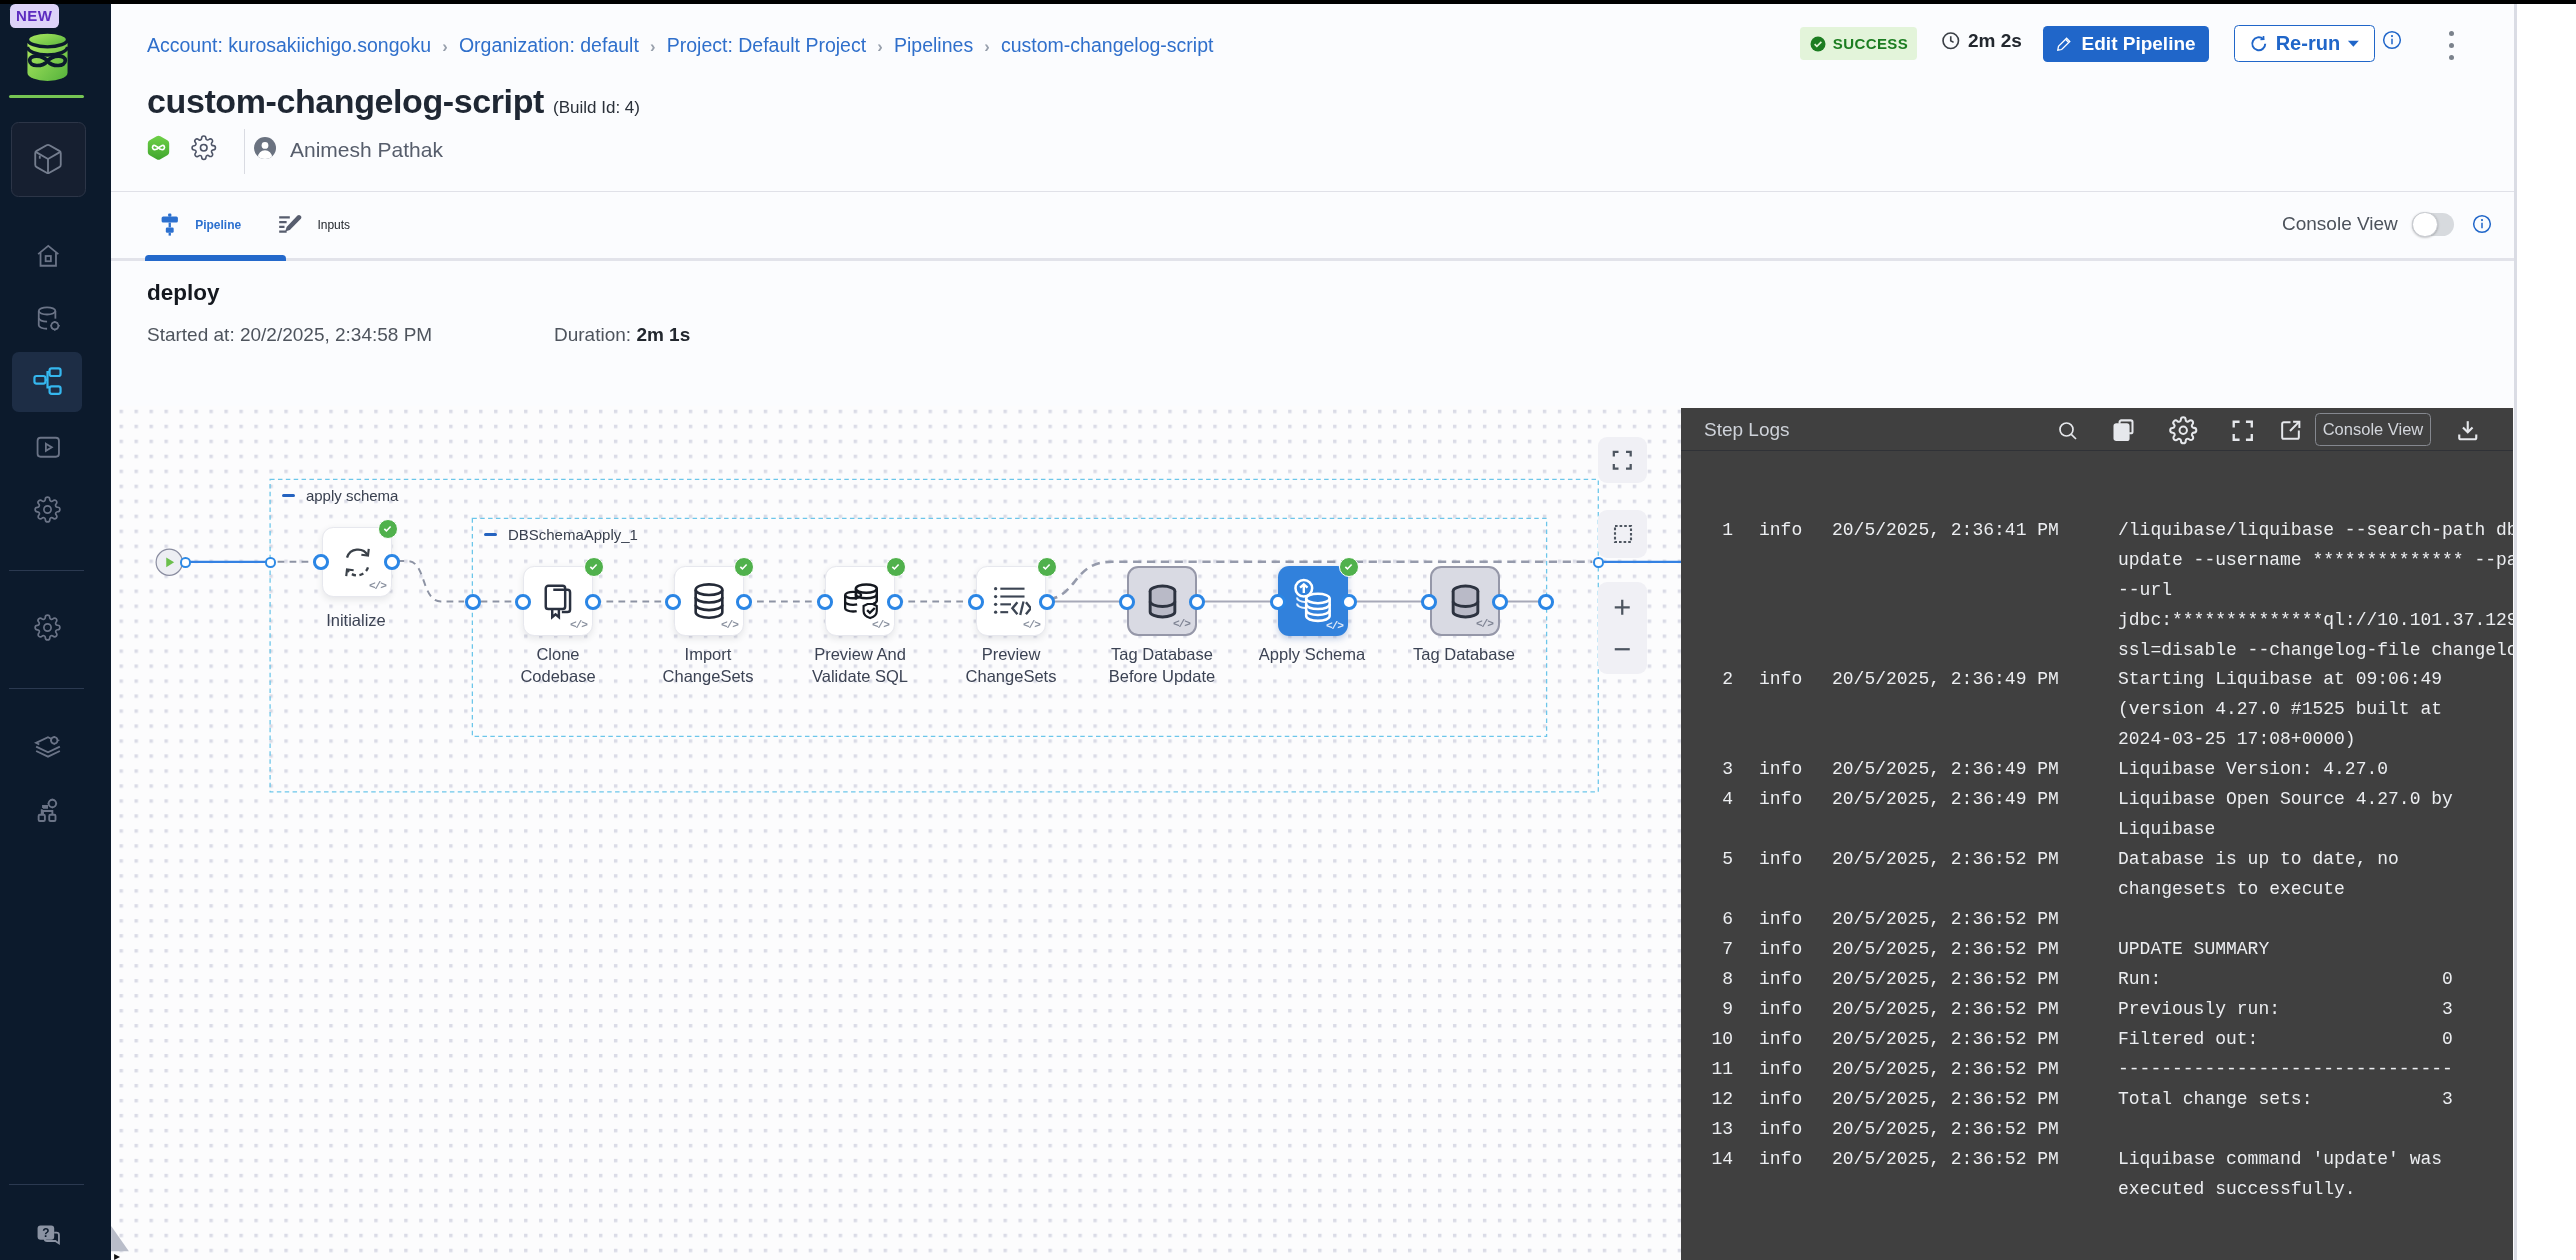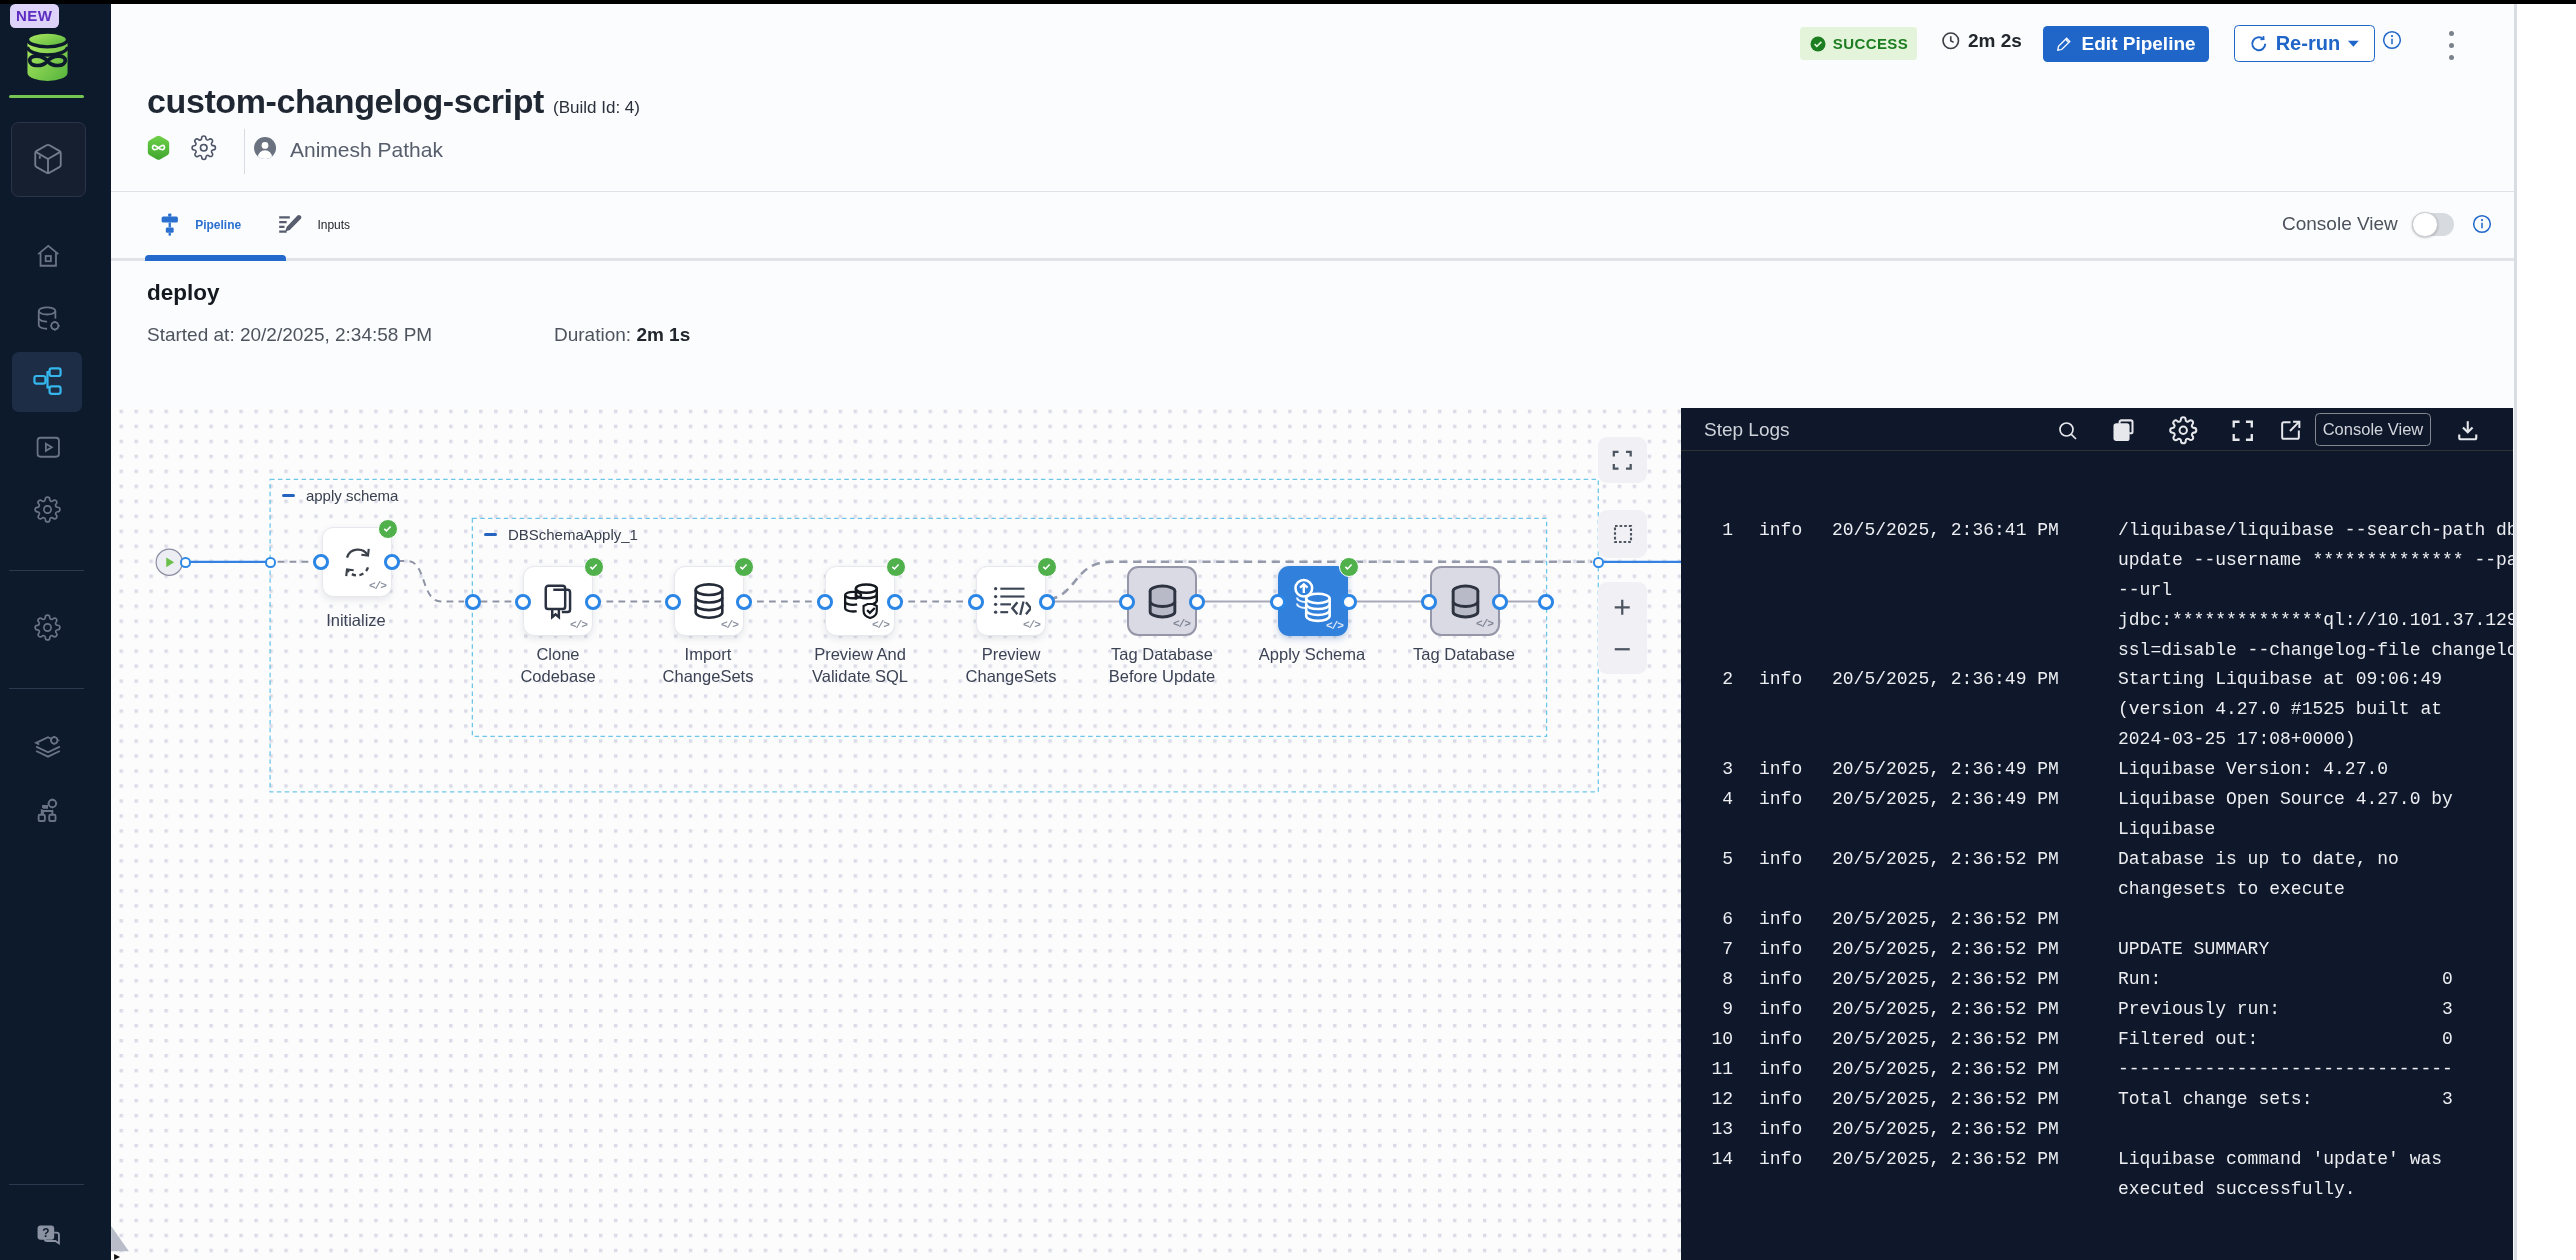--- a/index.html
+++ b/index.html
@@ -48,21 +48,21 @@
 .node.gray{background:#d9dae3;border:2.2px solid #9597a8;box-shadow:none;}
 .node.blue{background:#3181dc;border:none;box-shadow:0 2.2px 6px rgba(30,80,160,.25);}
 .codeglyph{position:absolute;right:5.2px;bottom:4.5px;font-size:11.2px;font-weight:700;color:#99a0ad;font-family:"Liberation Mono",monospace;letter-spacing:-1.1px;}
 .nlabel{position:absolute;font-size:16.5px;color:#3c4354;text-align:center;line-height:22px;}
 .port{position:absolute;width:15.7px;height:15.7px;border-radius:50%;background:#fff;border:3.4px solid #2b86e5;}
 .sport{position:absolute;width:10.5px;height:10.5px;border-radius:50%;background:#fff;border:2.6px solid #2e8ae6;}
 .check{position:absolute;width:20px;height:20px;border-radius:50%;background:#50b14c;border:1.5px solid #fff;display:flex;align-items:center;justify-content:center;}
 .grouplabel{position:absolute;font-size:15px;color:#39404f;display:flex;align-items:center;gap:11.2px;}
 .grouplabel .dash{width:12.7px;height:3px;background:#2563c0;border-radius:1.5px;}
 .ctlbtn{position:absolute;left:1487px;width:49px;background:#f0f0f5;border-radius:9px;display:flex;flex-direction:column;align-items:center;justify-content:center;color:#4d5560;}
-#logpanel{left:1681px;top:408px;width:832px;height:853px;background:#0f172a;}
+#logpanel{left:1681px;top:408px;width:832px;height:853px;background:#404040;}
 #loghead{position:absolute;left:0;top:0;width:100%;height:43px;border-bottom:0.7px solid #303237;display:flex;align-items:center;}
 #logtitle{position:absolute;left:23px;top:10.5px;font-size:19px;color:#ced2d9;}
 #consolechip{position:absolute;left:634px;top:5.2px;width:116px;height:33px;border:1.5px solid #85888f;border-radius:4.5px;color:#d2d5db;font-size:16.5px;display:flex;align-items:center;justify-content:center;}
 .lognum{position:absolute;width:52px;text-align:right;font-family:"Liberation Mono",monospace;font-size:18px;color:#eceef1;}
 .loginfo{position:absolute;left:78px;font-family:"Liberation Mono",monospace;font-size:18px;color:#eceef1;}
 .logts{position:absolute;left:151px;font-family:"Liberation Mono",monospace;font-size:18px;color:#eceef1;}
 .logmsg{position:absolute;left:437px;font-family:"Liberation Mono",monospace;font-size:18px;color:#eceef1;white-space:pre;}
 </style>
 </head>
 <body>
@@ -142,20 +142,21 @@
         <rect x="13" y="15" width="5" height="5" rx="1"></rect>
         <path d="M7 15v-3h8.5v3M7 10.5V12"></path>
       </svg>
   <div class="abs sbdivider" style="top:1180px"></div>
   <svg class="abs" style="left:34px;top:1218px" width="28.5" height="28.5" viewBox="0 0 24 24" fill="none">
         <rect x="3" y="3" width="14" height="12" rx="2.5" fill="#8b93a3"></rect>
         <path d="M17 9h2a2 2 0 0 1 2 2v7l-3-2h-7a2 2 0 0 1-2-2v-1" fill="none" stroke="#8b93a3" stroke-width="1.5"></path>
         <text x="10" y="13" font-size="10" font-weight="bold" fill="#0c1a2c" text-anchor="middle">?</text>
       </svg>
 </div>
+<div class="abs" id="crumbs">Account: kurosakiichigo.songoku<span class="sep">›</span>Organization: default<span class="sep">›</span>Project: Default Project<span class="sep">›</span>Pipelines<span class="sep">›</span>custom-changelog-script</div>
 <div class="abs" id="title">custom-changelog-script <span id="buildid">(Build Id: 4)</span></div>
 <svg class="abs" style="left:147px;top:135px" width="23" height="25.5" viewBox="0 0 31 34">
   <defs>
         <linearGradient id="lg2" x1="0" y1="0" x2="0" y2="1">
           <stop offset="0" stop-color="#6fd148"></stop>
           <stop offset="1" stop-color="#3fa52e"></stop>
         </linearGradient>
       </defs>
   <path d="M13 1.4 a5 5 0 0 1 5 0 l9.4 5.4 a5 5 0 0 1 2.5 4.3 v11.8 a5 5 0 0 1-2.5 4.3 l-9.4 5.4 a5 5 0 0 1-5 0 l-9.4-5.4 a5 5 0 0 1-2.5-4.3 V11.1 a5 5 0 0 1 2.5-4.3 Z" fill="url(#lg2)"></path>
   <path d="M15.5 17 C13.3 19.6 9.6 20.5 8 18.3 C6.4 16.1 8.2 13 10.6 14 C11.8 14.5 14 16 15.5 17 C17.7 19.6 21.4 20.5 23 18.3 C24.6 16.1 22.8 13 20.4 14 C19.2 14.5 17 16 15.5 17 Z" fill="none" stroke="#fff" stroke-width="2.2" stroke-linejoin="round"></path>

